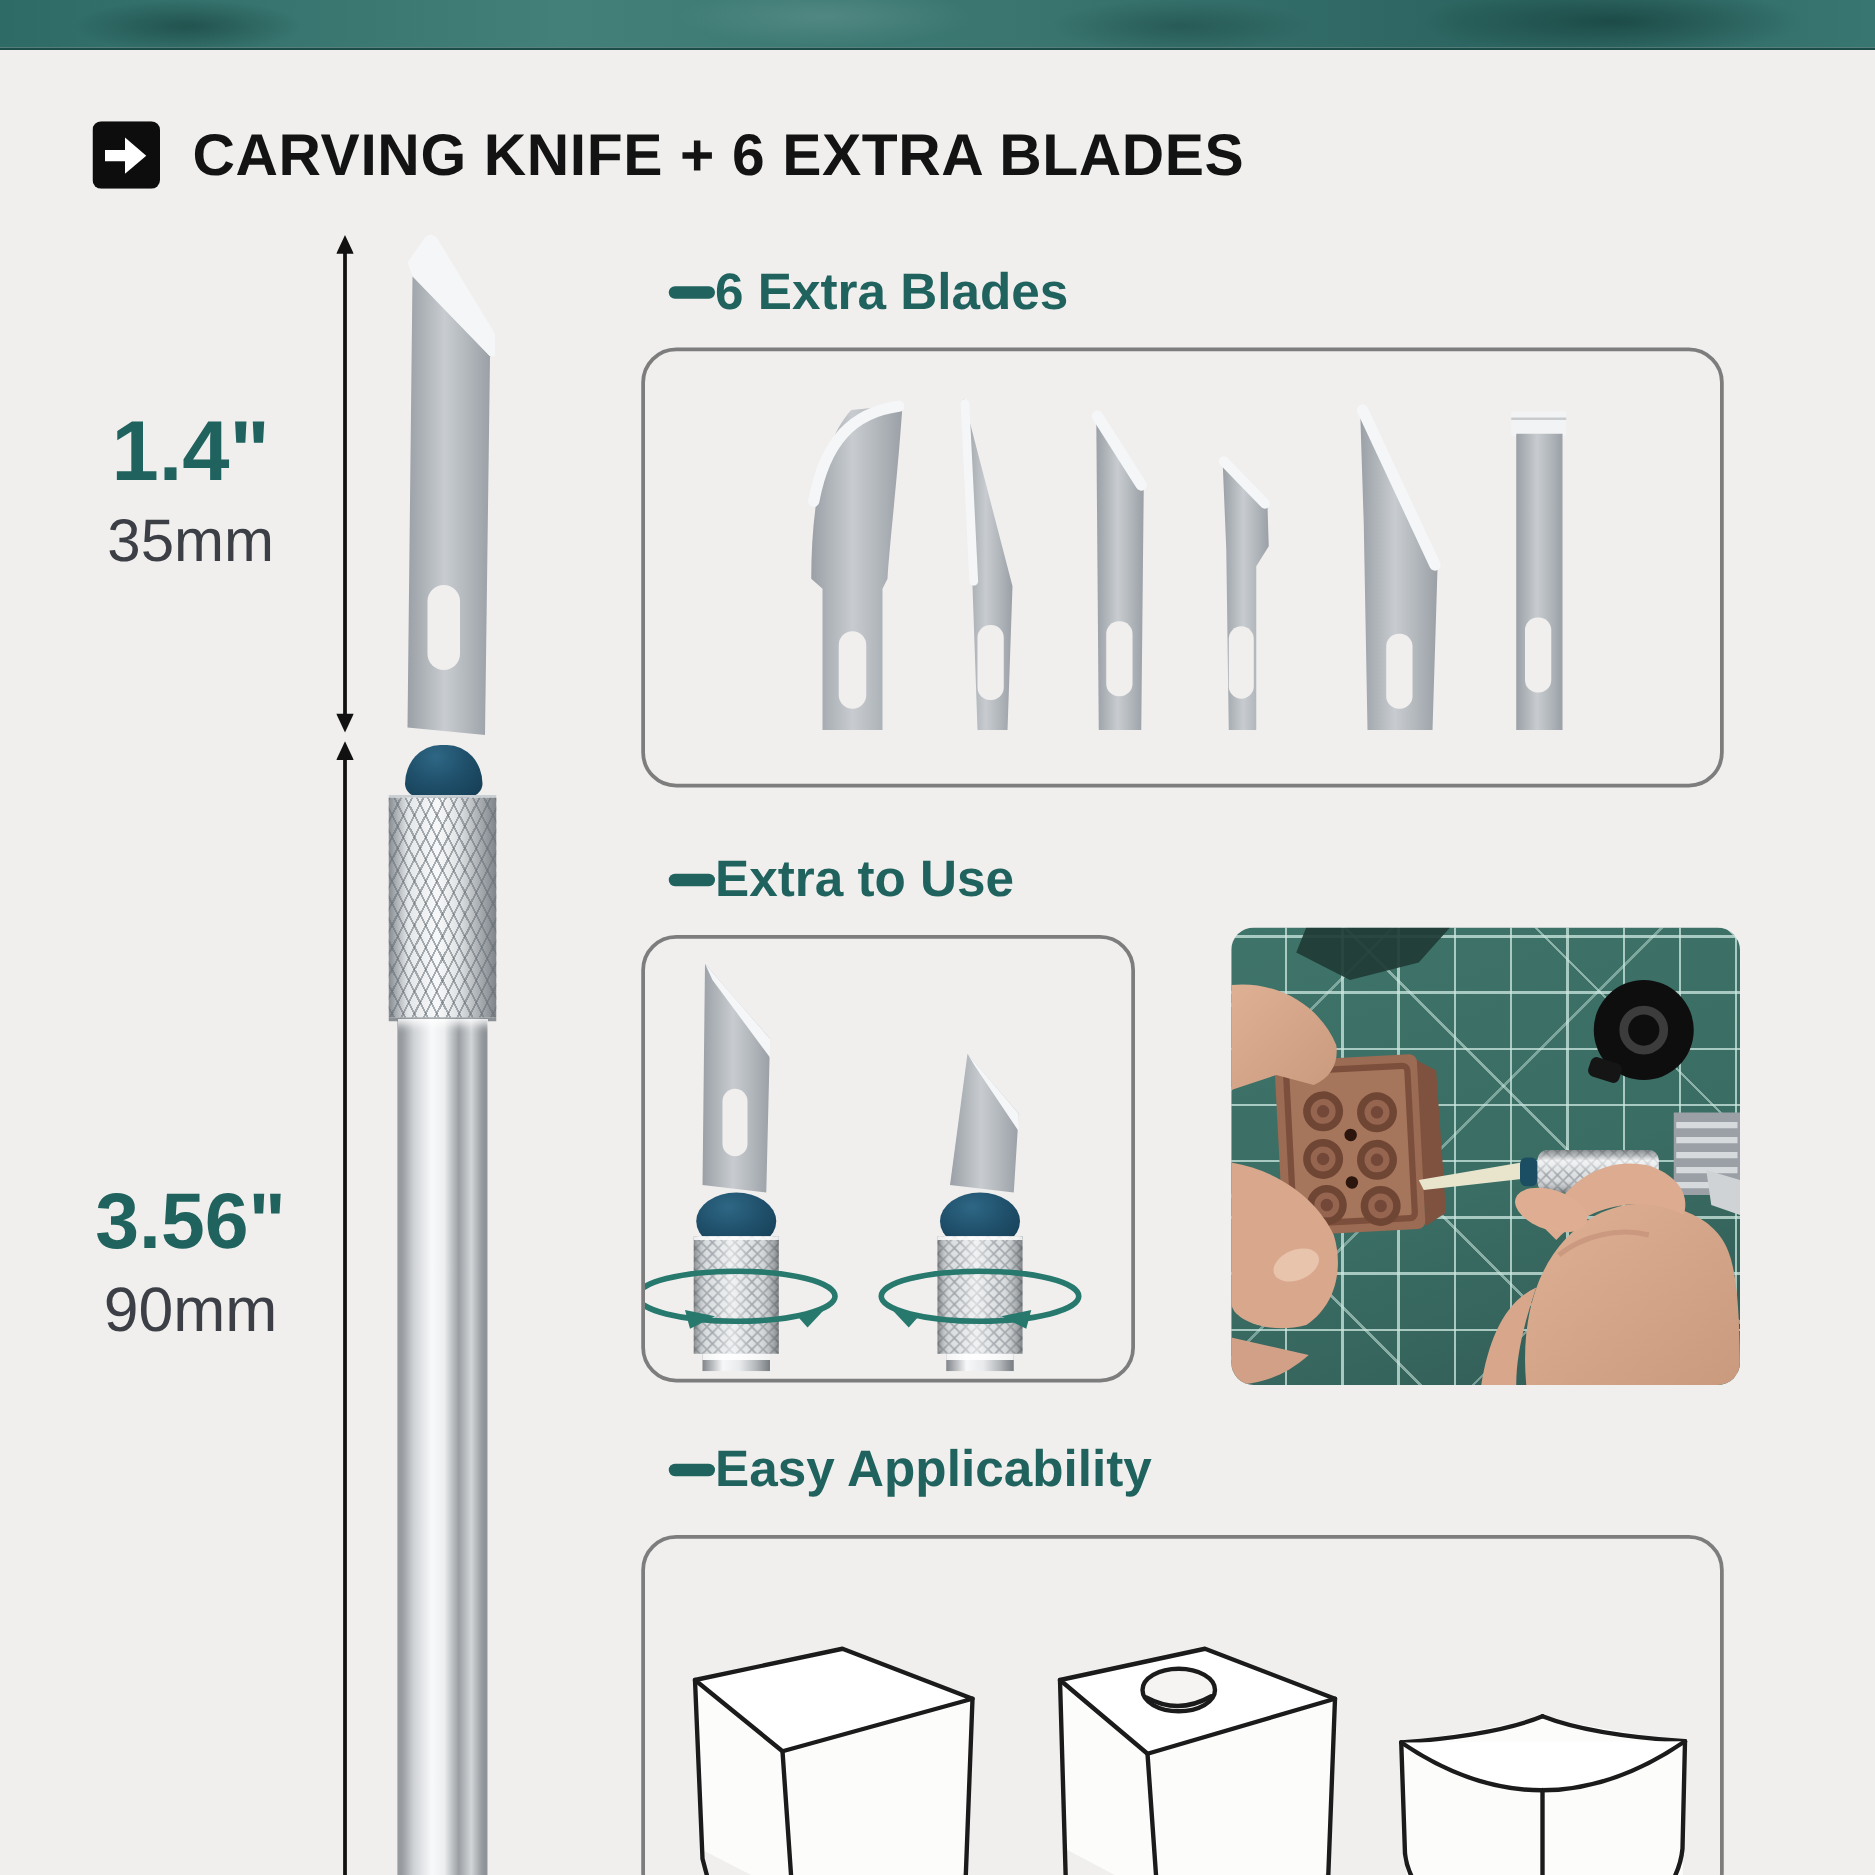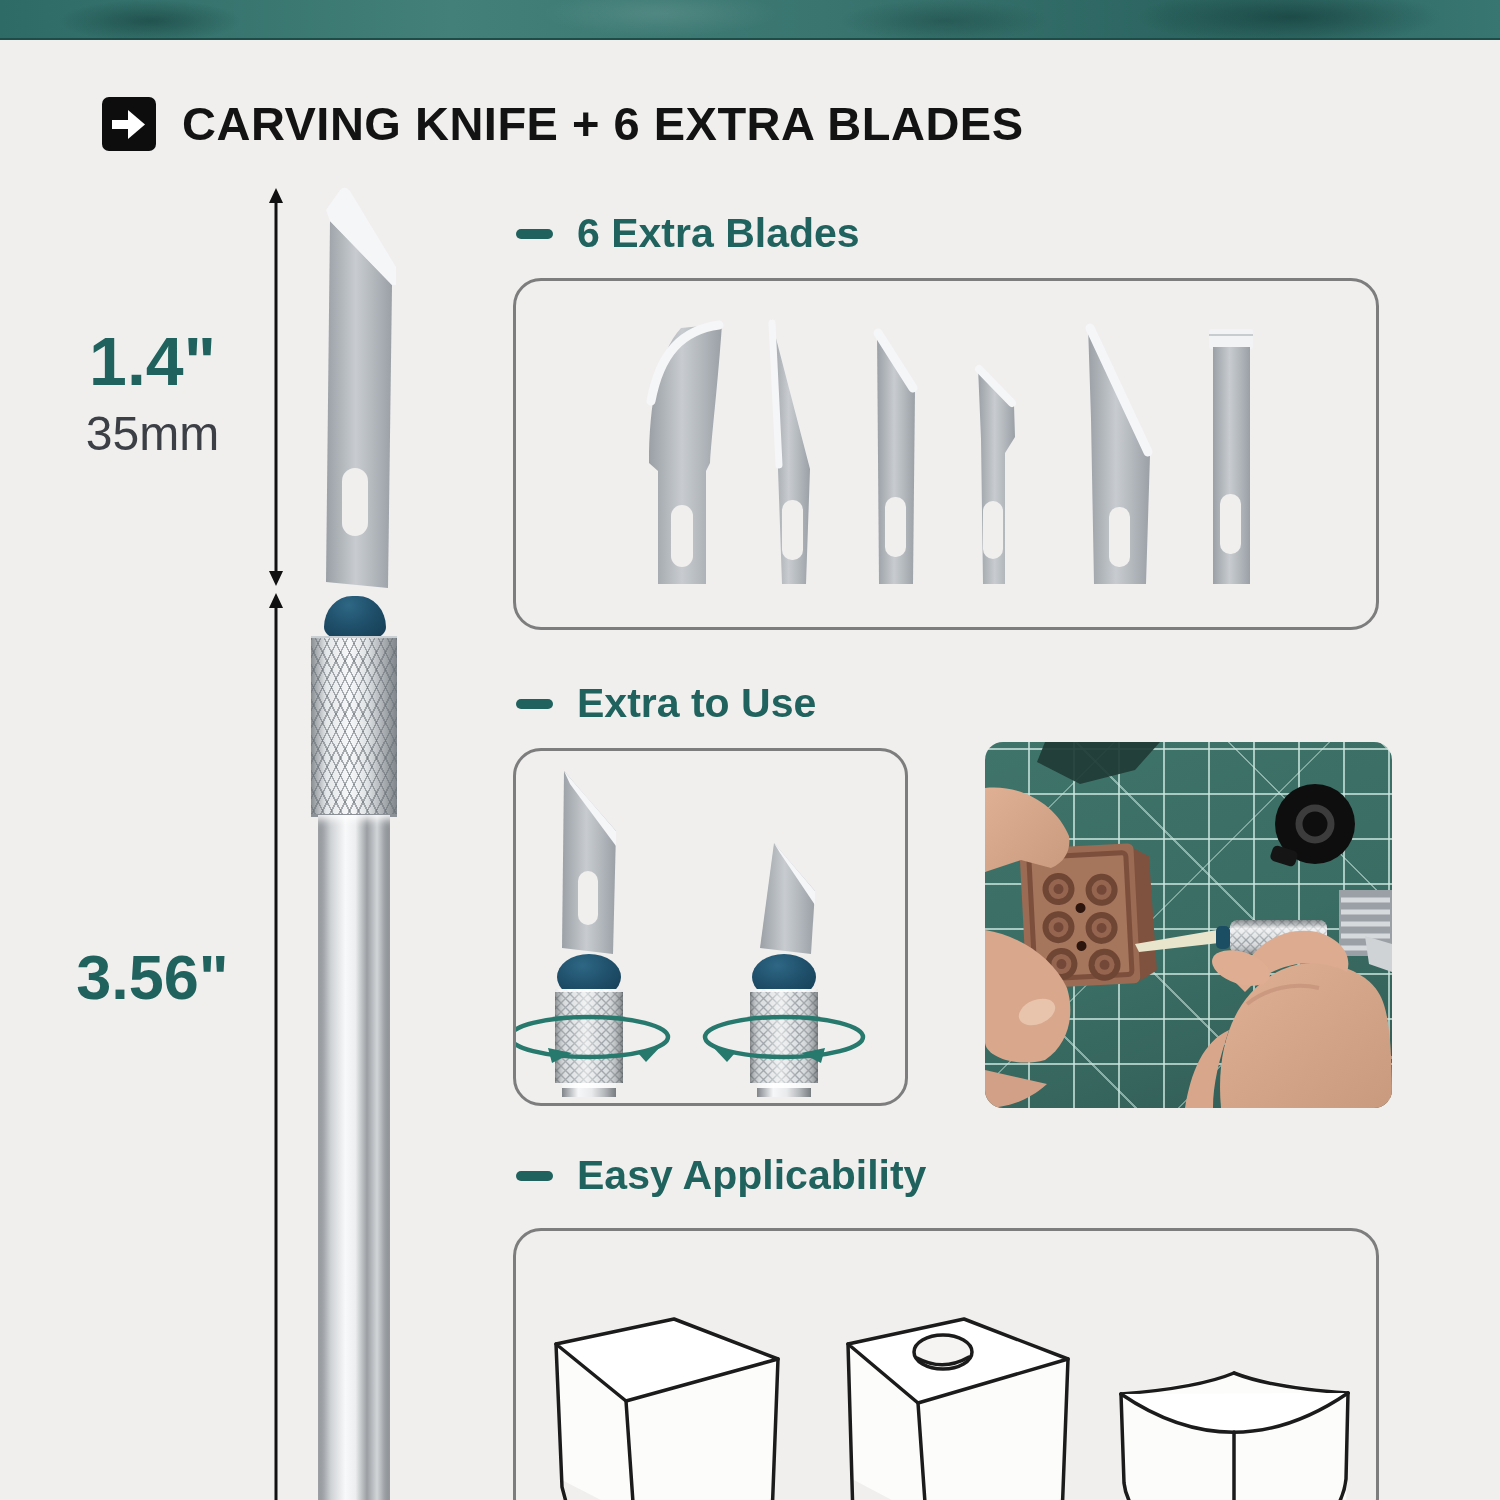--- a/index.html
+++ b/index.html
@@ -13,31 +13,31 @@
     position:absolute;left:0;top:0;width:1500px;height:38px;
     background:
       radial-gradient(130px 30px at 10% 55%, rgba(18,58,55,.55), transparent 70%),
       radial-gradient(170px 34px at 44% 35%, rgba(255,255,255,.10), transparent 70%),
       radial-gradient(150px 30px at 63% 55%, rgba(14,52,49,.35), transparent 70%),
       radial-gradient(220px 40px at 86% 45%, rgba(9,43,40,.50), transparent 70%),
       linear-gradient(90deg,#2e6a66,#428079 30%,#3a7570 55%,#2c6561 78%,#387672);
     border-bottom:2px solid #1c4d49;
   }
   
-  .header{position:absolute;left:102px;top:96px;display:flex;align-items:center;gap:26px;}
+  .header{position:absolute;left:74px;top:96px;display:flex;align-items:center;gap:26px;}
   .hicon{width:54px;height:54px;flex:0 0 auto;}
   .title{font-size:47px;font-weight:700;color:#131313;letter-spacing:.5px;white-space:nowrap;}
   
   .dim{position:absolute;left:30px;width:245px;text-align:center;line-height:1.05;}
   .dim .inch{font-weight:700;color:#20635e;}
   .dim .mm{color:#3c4046;margin-top:12px;}
   .dim1{top:326px;} .dim1 .inch{font-size:68px;} .dim1 .mm{font-size:48px;}
   .dim2{top:944px;} .dim2 .inch{font-size:63px;} .dim2 .mm{font-size:50px;}
   
-  .shead{position:absolute;left:516px;display:flex;align-items:center;gap:24px;}
+  .shead{position:absolute;left:535px;display:flex;align-items:center;}
   .sdash{width:37px;height:10px;border-radius:5px;background:#20635e;flex:0 0 auto;}
   .stitle{font-size:41px;font-weight:700;color:#20635e;white-space:nowrap;}
   
   .panel{position:absolute;background:#f0efee;border:3px solid #7d7d7d;border-radius:28px;overflow:hidden;}
   .panel-blades{left:513px;top:278px;width:860px;height:346px;}
   .panel-easy{left:513px;top:748px;width:389px;height:352px;}
   .panel-wide{left:513px;top:1228px;width:860px;height:292px;}
   
   .blade-main{position:absolute;left:312px;top:184px;}
   .arrow1{position:absolute;left:269px;top:188px;}
@@ -156,20 +156,21 @@
     <div class="knurl"></div>
     <div class="shaft"></div>
   </div>
 
   <div class="dim dim1">
     <div class="inch">1.4"</div>
     <div class="mm">35mm</div>
   </div>
   <div class="dim dim2">
     <div class="inch">3.56"</div>
+    <div class="mm">90mm</div>
   </div>
 
   <div class="shead" style="top:210px">
     <div class="sdash"></div>
     <div class="stitle">6 Extra Blades</div>
   </div>
 
   <div class="panel panel-blades">
     <svg width="854" height="340" viewBox="0 0 854 340">
 

